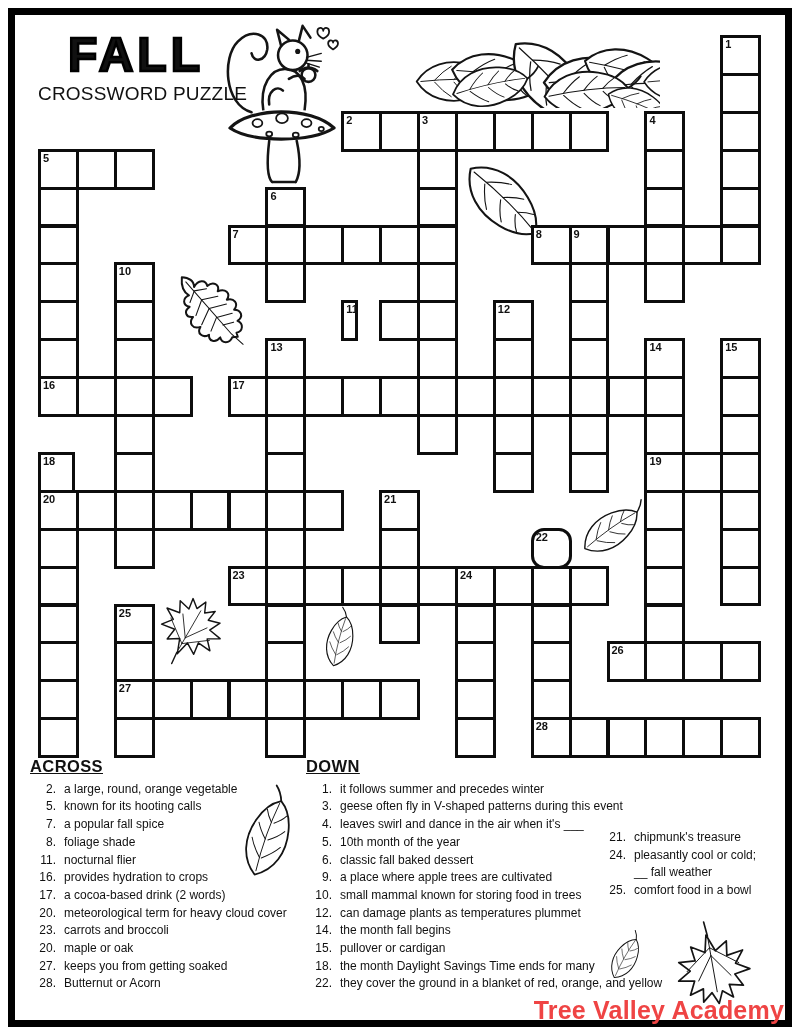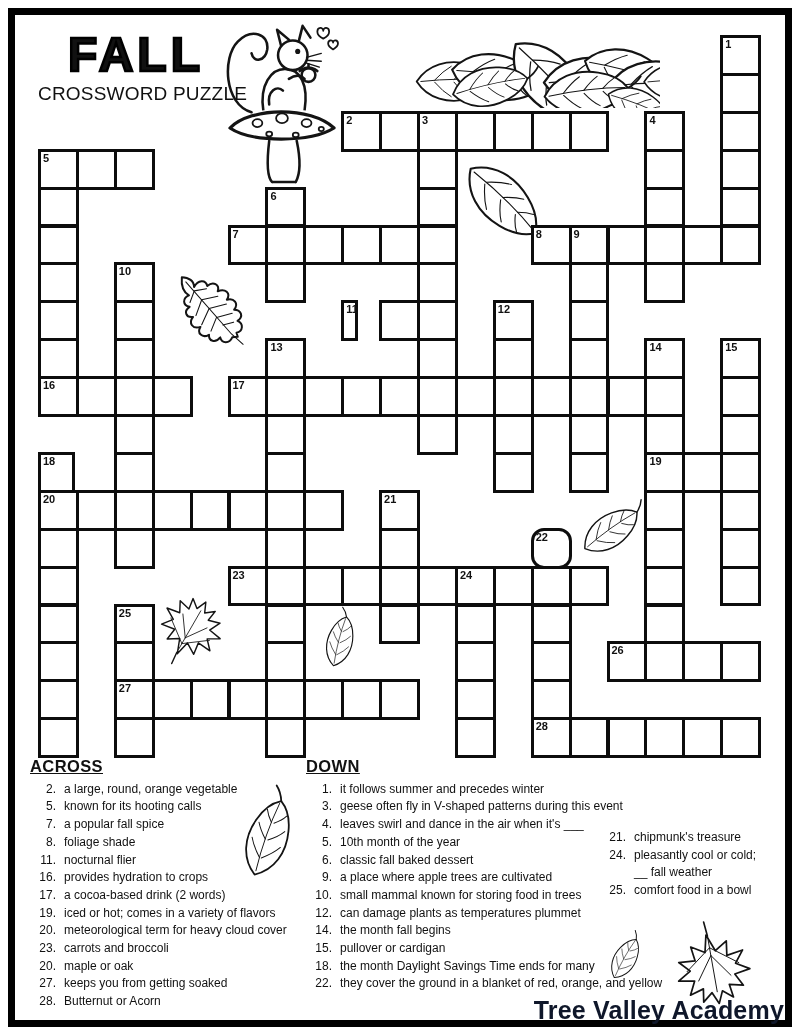--- a/index.html
+++ b/index.html
@@ -370,24 +370,20 @@
       </div>
       <div class="clue">
         <span class="cnum">16.</span>
         <span class="ctxt">provides hydration to crops</span>
       </div>
       <div class="clue">
         <span class="cnum">17.</span>
         <span class="ctxt">a cocoa-based drink (2 words)</span>
       </div>
       <div class="clue">
-        <span class="cnum">19.</span>
-        <span class="ctxt">iced or hot; comes in a variety of flavors</span>
-      </div>
-      <div class="clue">
         <span class="cnum">20.</span>
         <span class="ctxt">meteorological term for heavy cloud cover</span>
       </div>
       <div class="clue">
         <span class="cnum">23.</span>
         <span class="ctxt">carrots and broccoli</span>
       </div>
       <div class="clue">
         <span class="cnum">20.</span>
         <span class="ctxt">maple or oak</span>
@@ -469,13 +465,13 @@
         <span class="cnum"></span>
         <span class="ctxt">__ fall weather</span>
       </div>
       <div class="clue">
         <span class="cnum">25.</span>
         <span class="ctxt">comfort food in a bowl</span>
       </div>
     </div>
 </div>
 
-<div id="footer" style="color: #0f172a;">Tree Valley Academy</div>
+<div id="footer" style="color: #ef4444;">Tree Valley Academy</div>
 
 </body></html>

